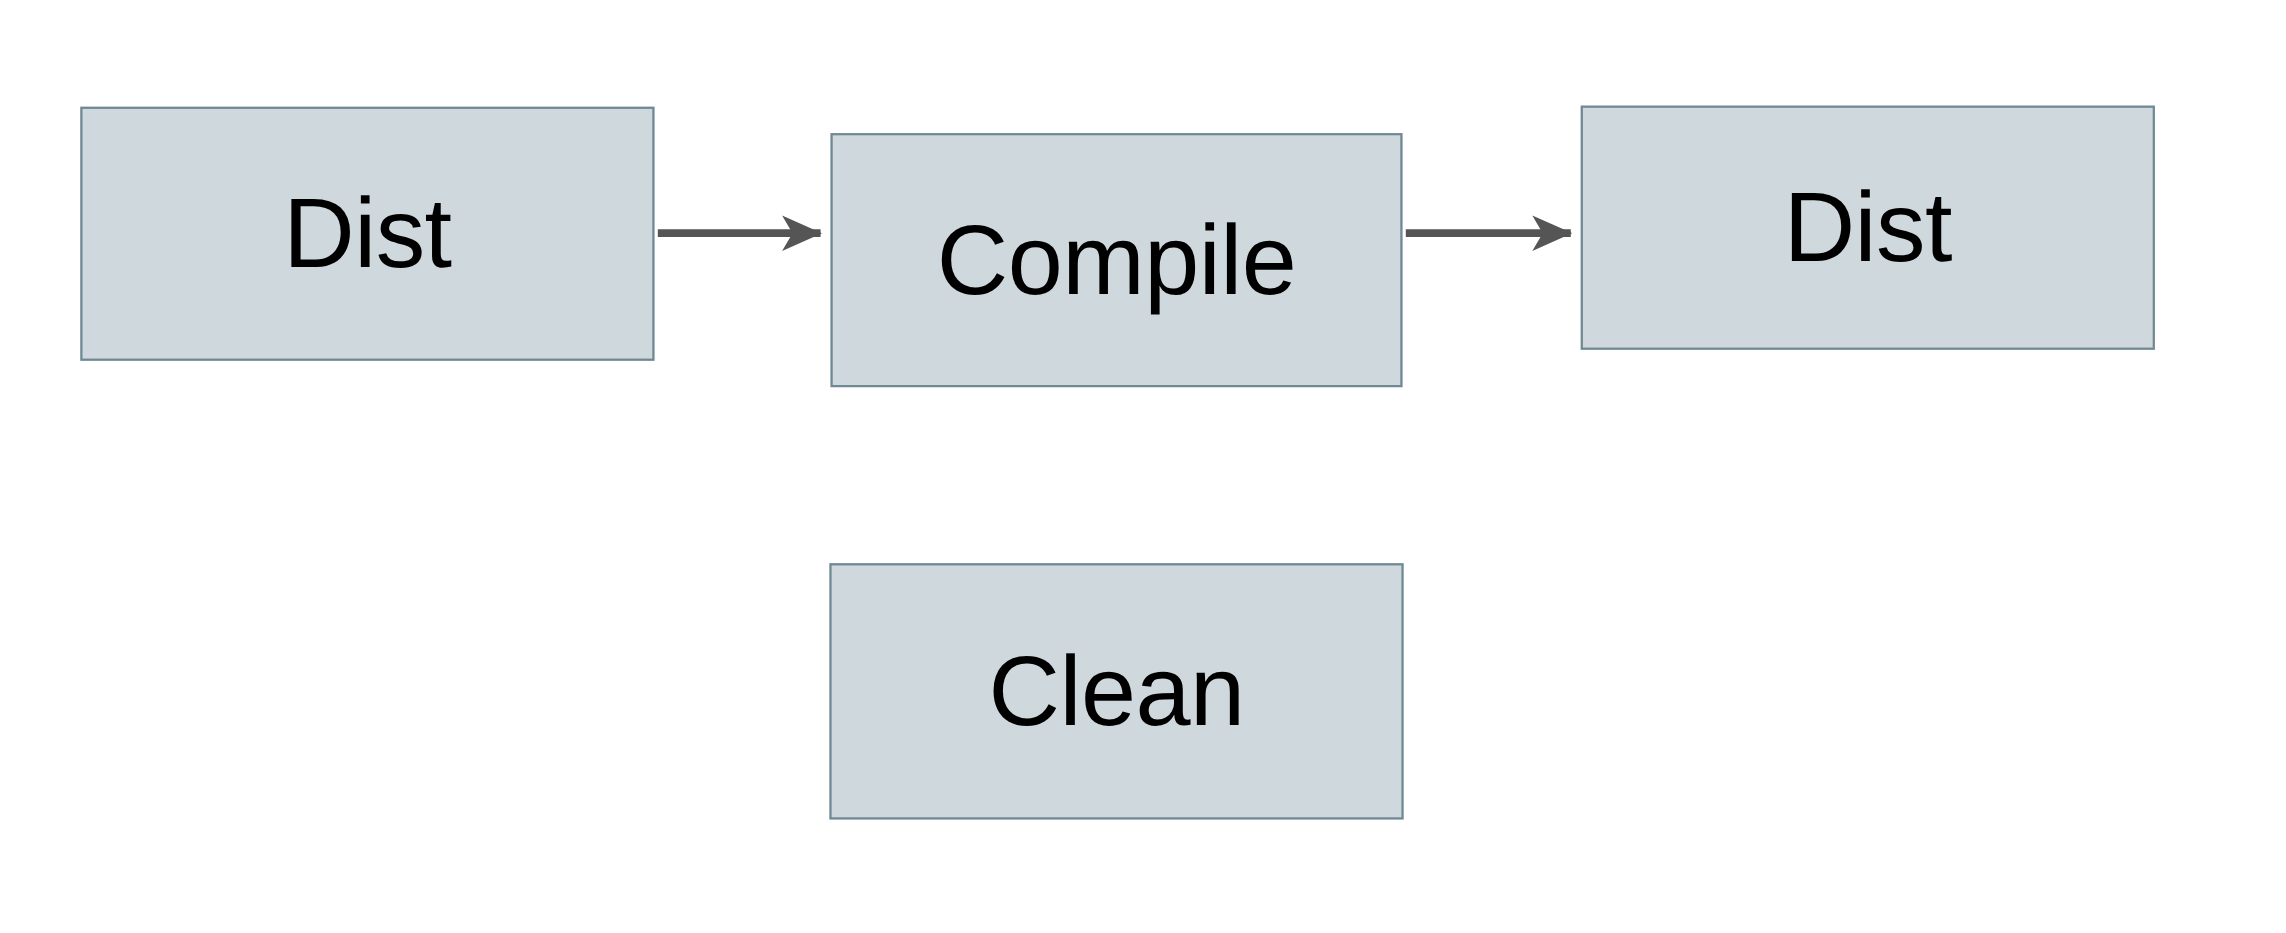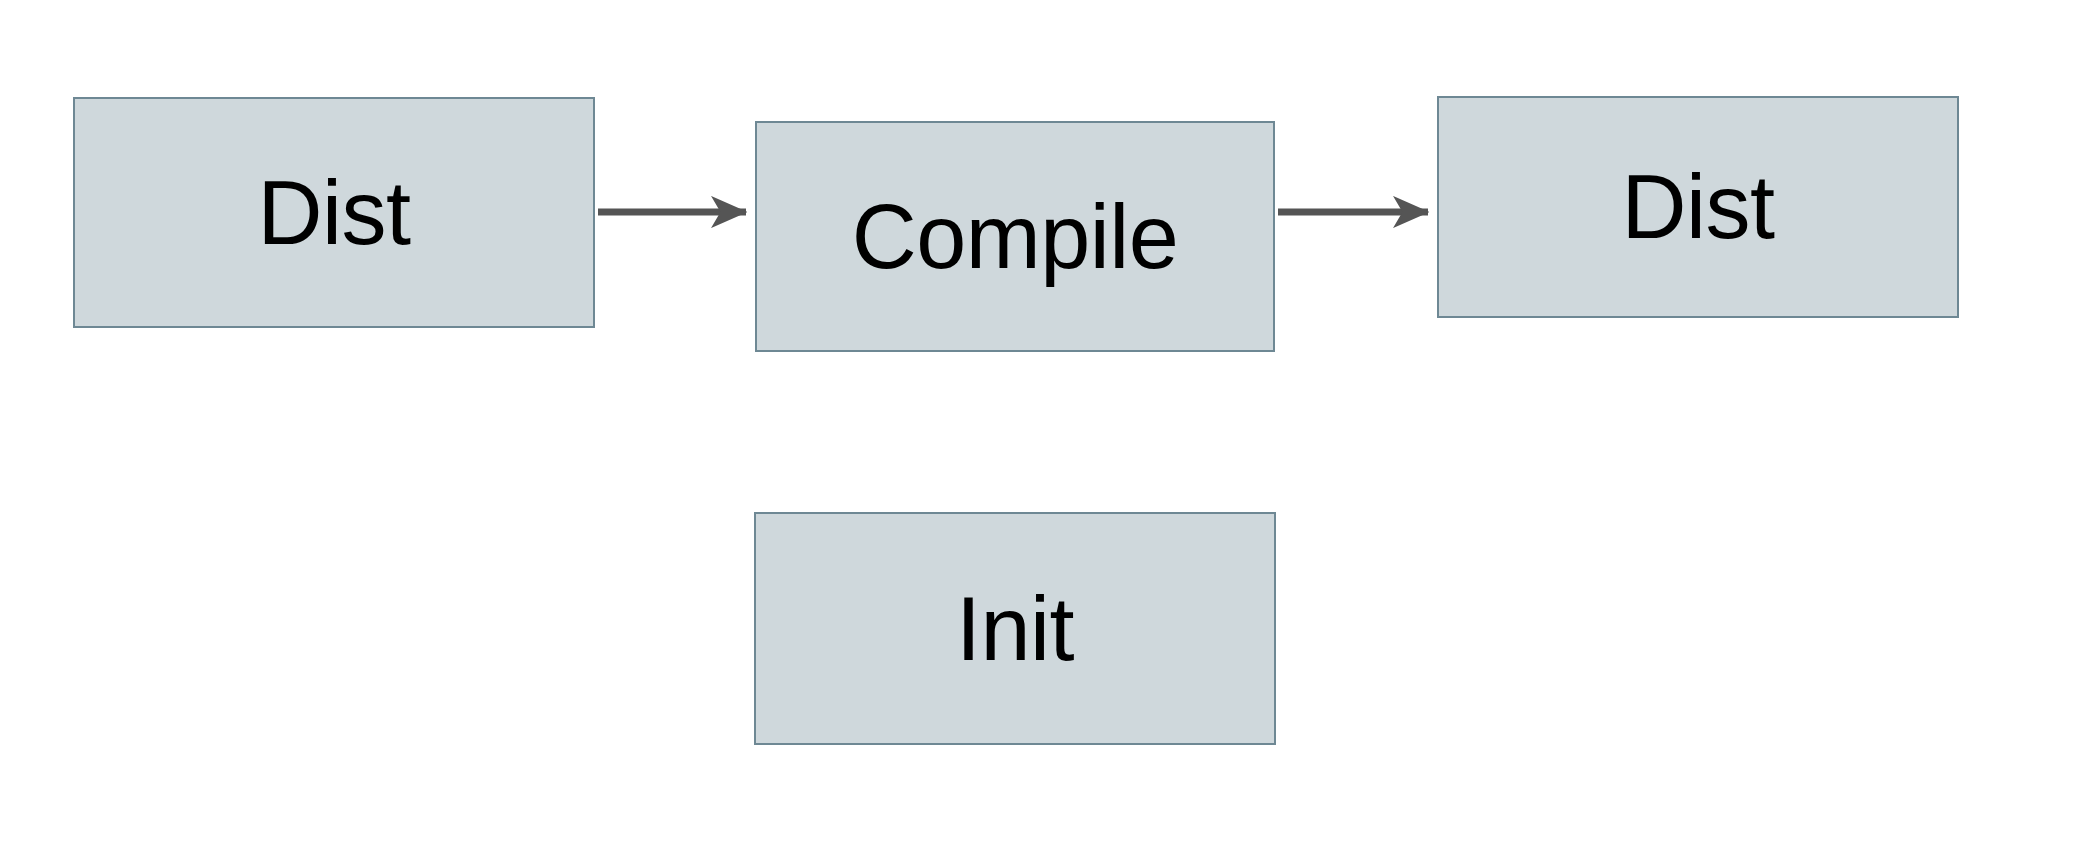--- a/index.html
+++ b/index.html
@@ -72,16 +72,16 @@
 
   <div class="node" style="left:755px; top:97px; width:520px; height:231px;margin-top:24px;">
     <span class="node-label">Compile</span>
   </div>
 
   <div class="node" style="left:1437px; top:96px; width:522px; height:222px;">
     <span class="node-label">Dist</span>
   </div>
 
   <div class="node" style="left:754px; top:512px; width:522px; height:233px;">
-    <span class="node-label">Init</span>
+    <span class="node-label">Clean</span>
   </div>
 
 </div>
 
 </body></html>

